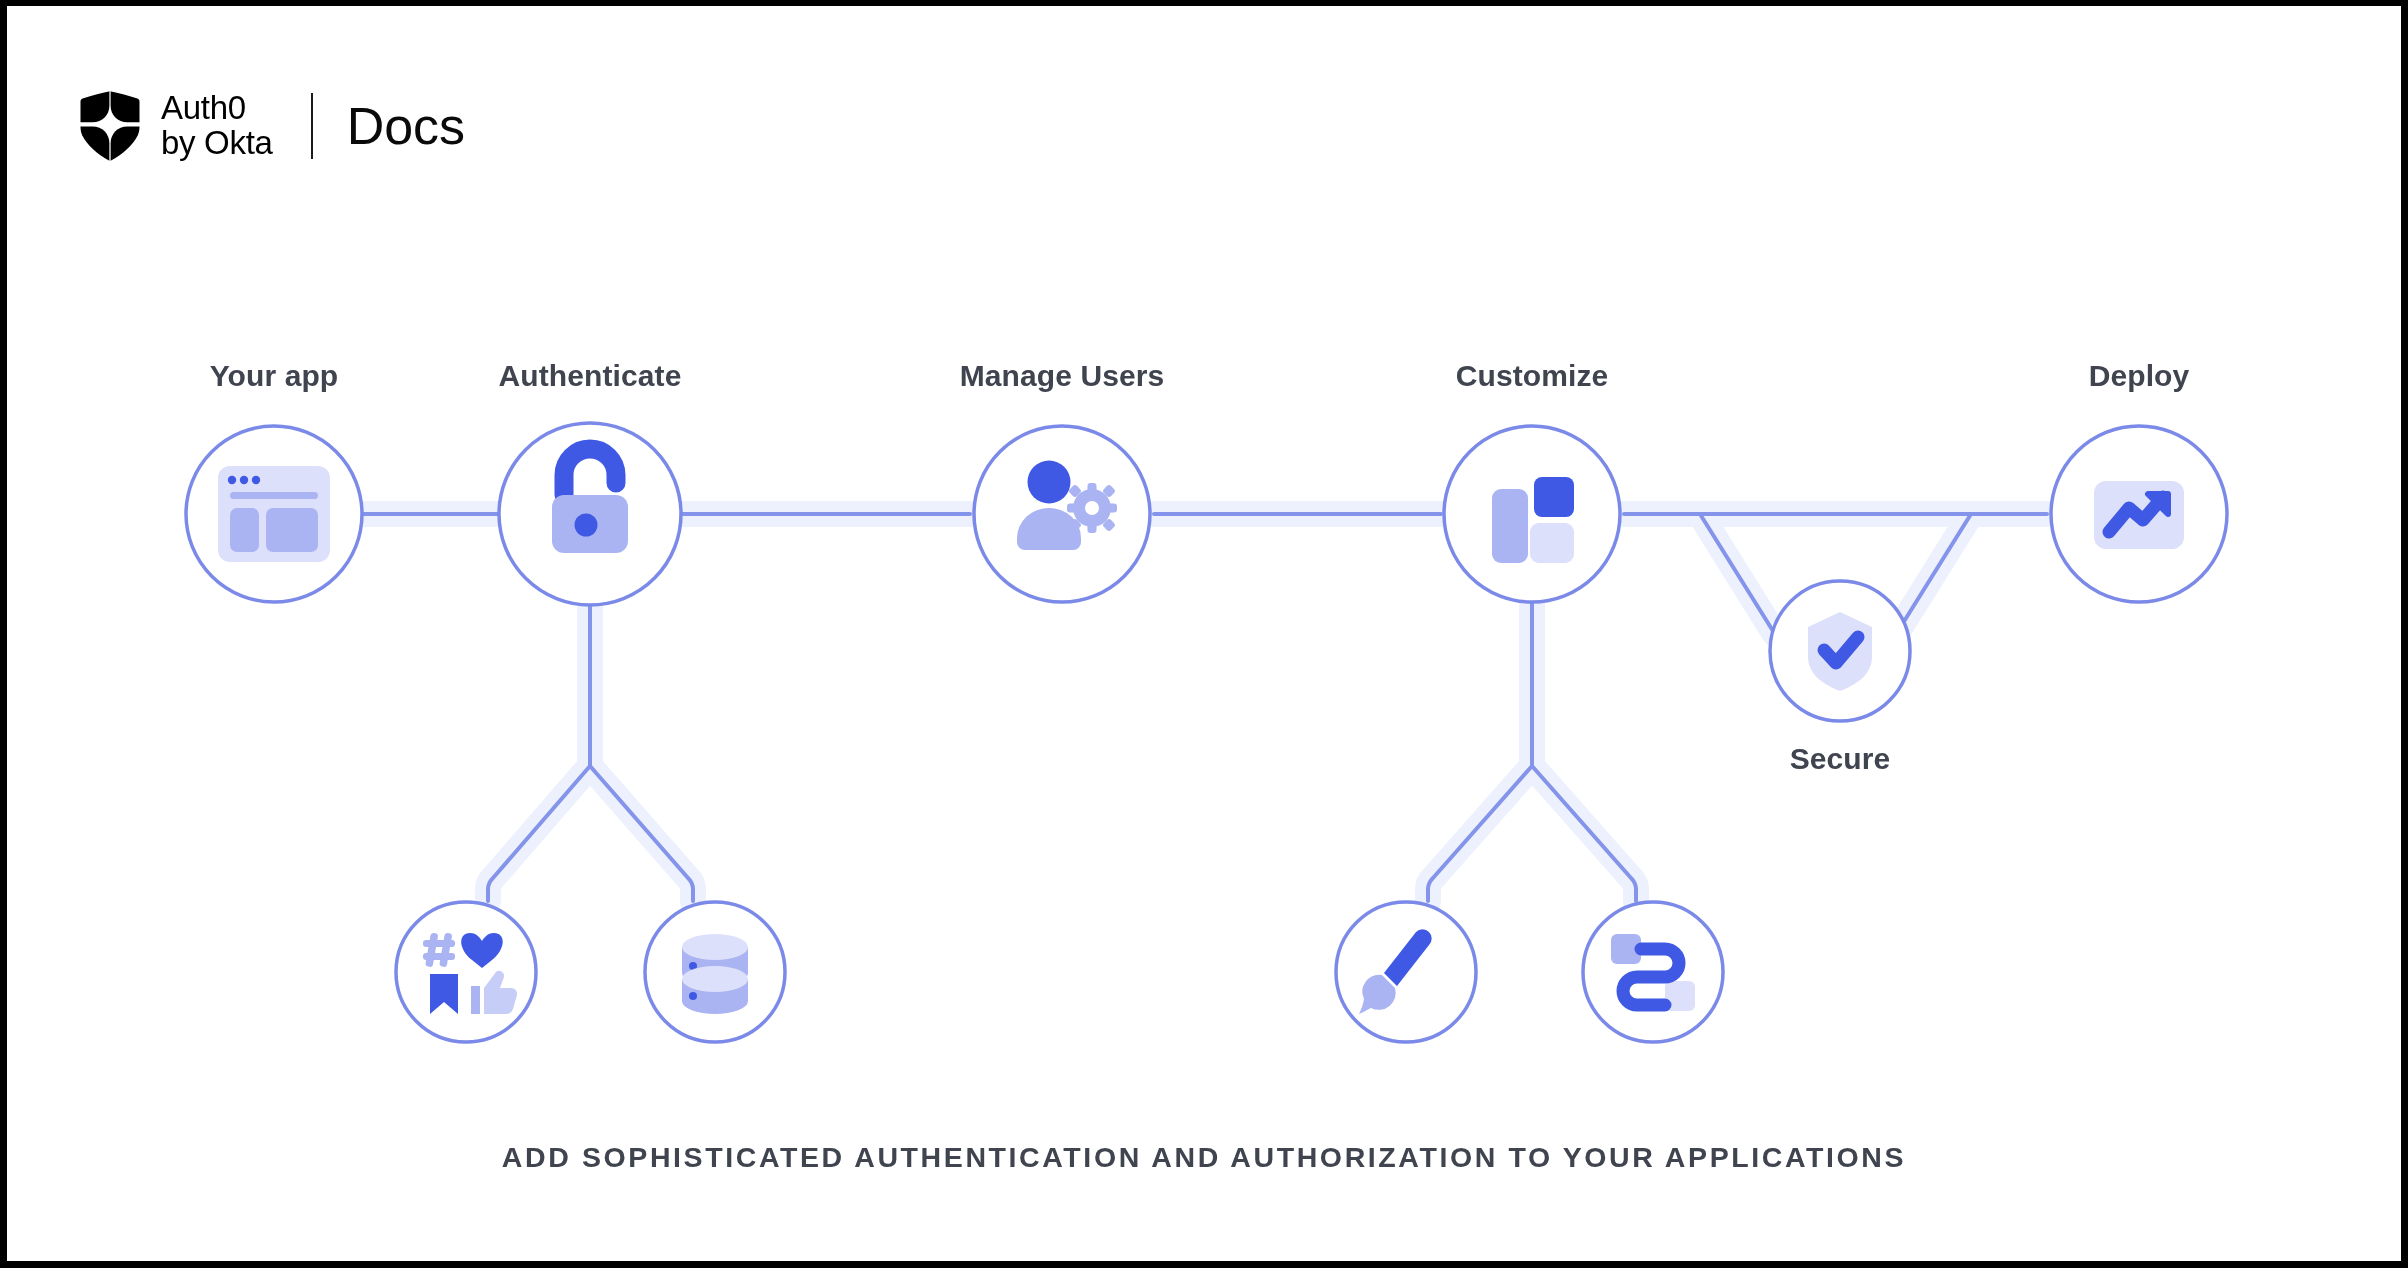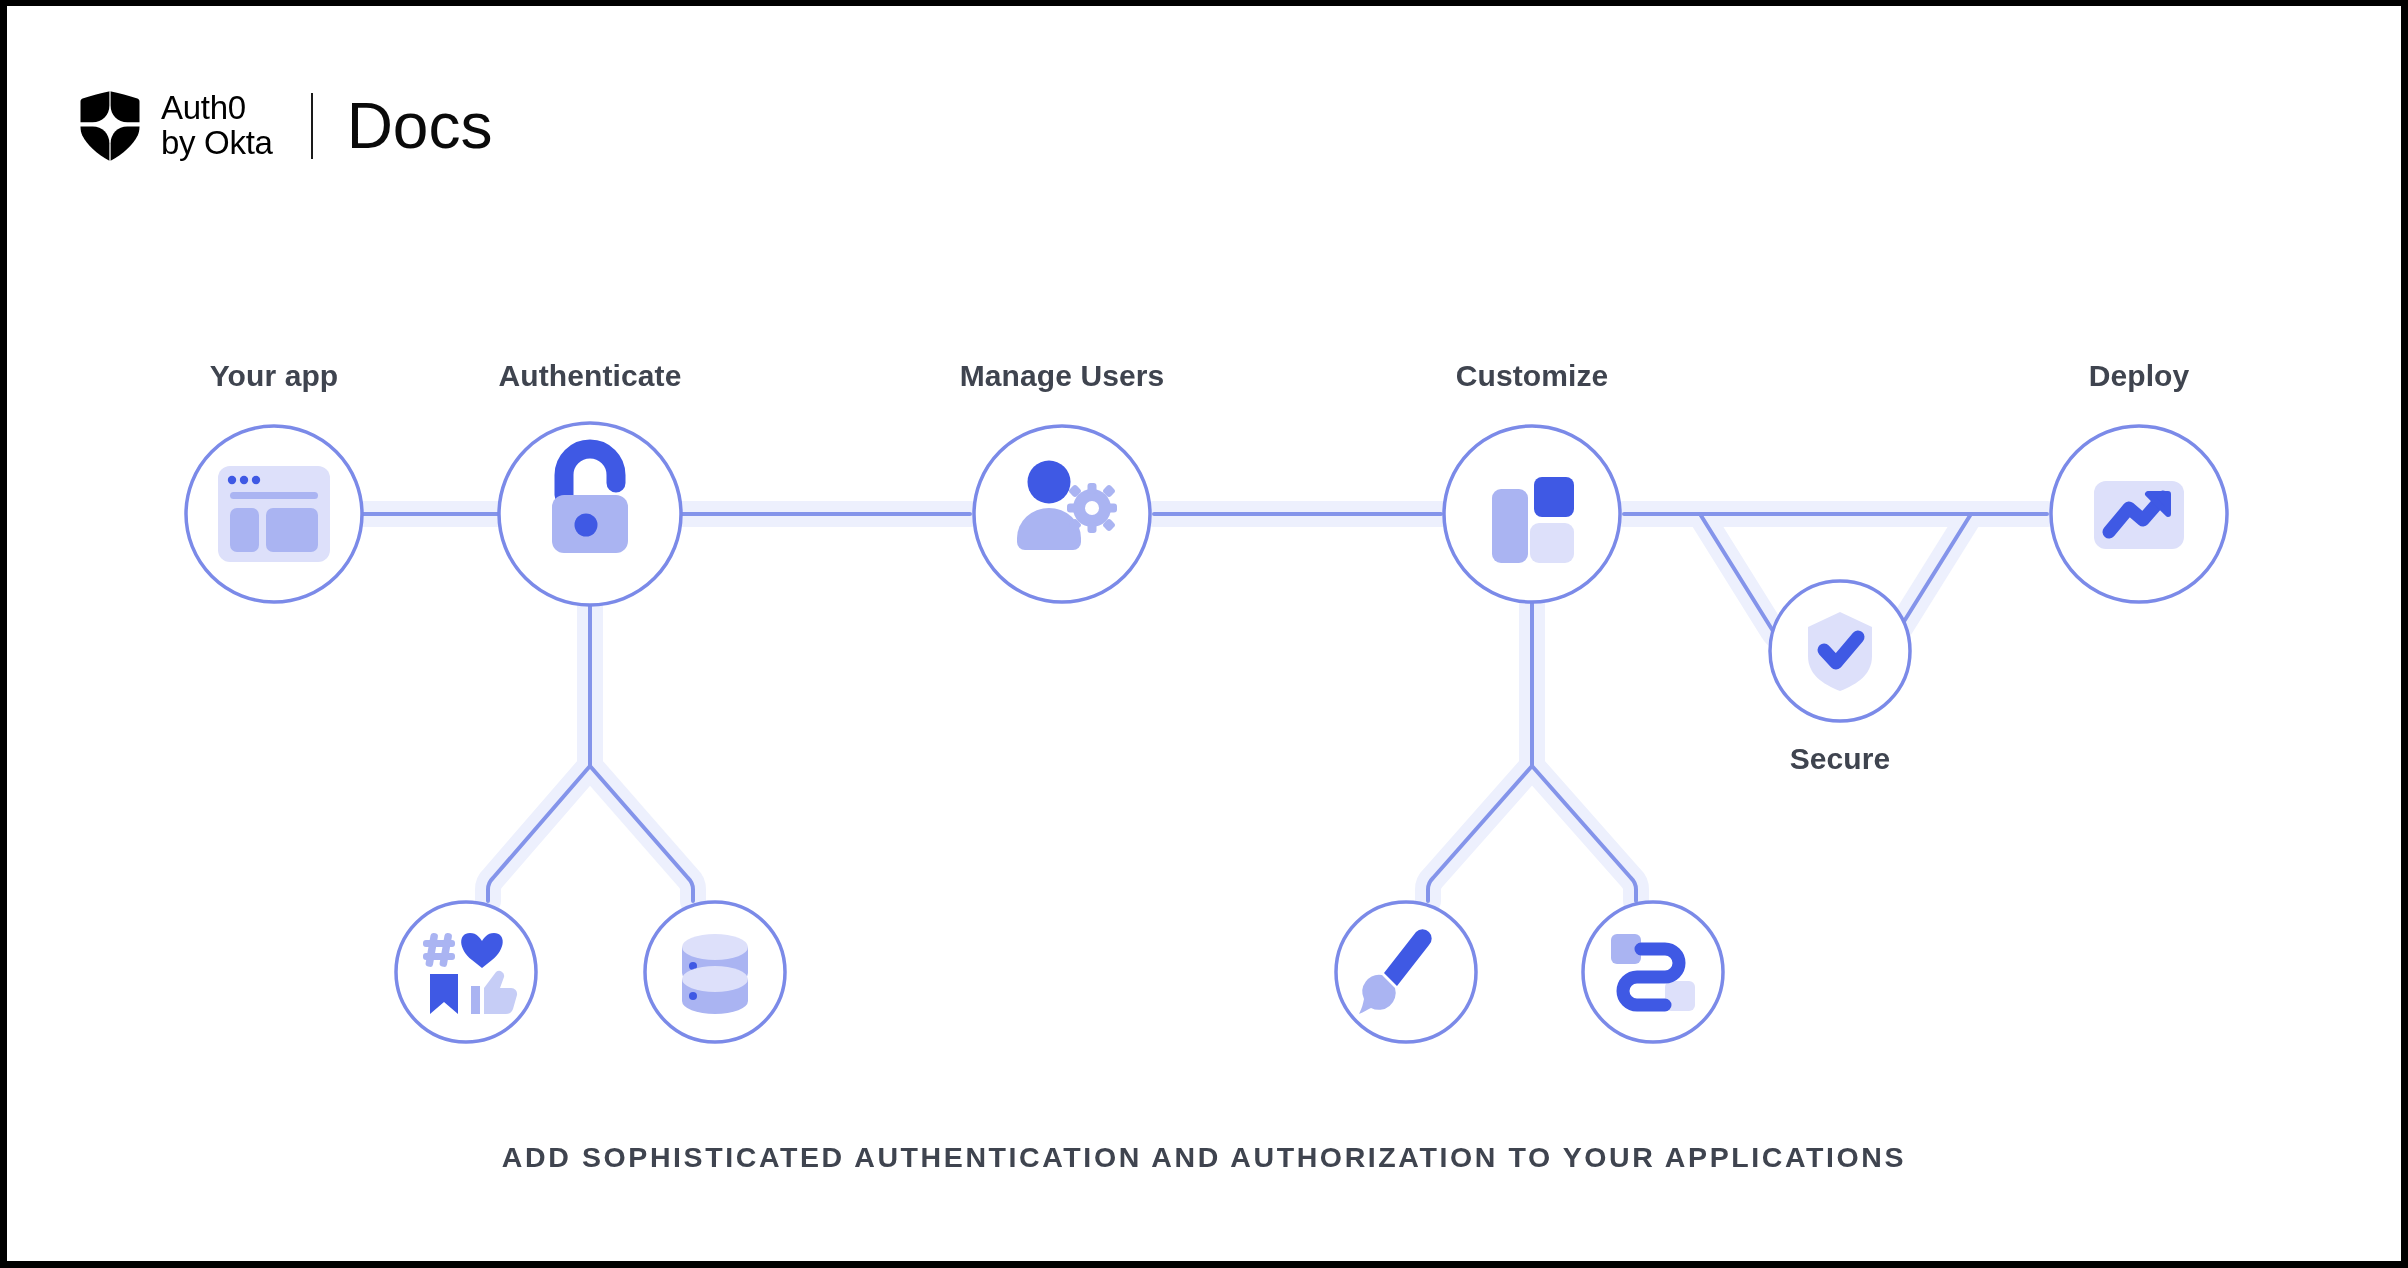--- a/index.html
+++ b/index.html
@@ -45,21 +45,21 @@
     white-space: nowrap;
   }
   #brand .divider {
     width: 2px;
     height: 66px;
     background: #1a1a1a;
     margin: 0 34px 0 38px;
     flex: none;
   }
   #brand .docs {
-    font-size: 64px;
+    font-size: 52px;
     font-weight: 400;
     color: #0a0a0a;
     letter-spacing: 0px;
     white-space: nowrap;
   }
 
   
   #diagram {
     position: absolute;
     left: 0; top: 0;

